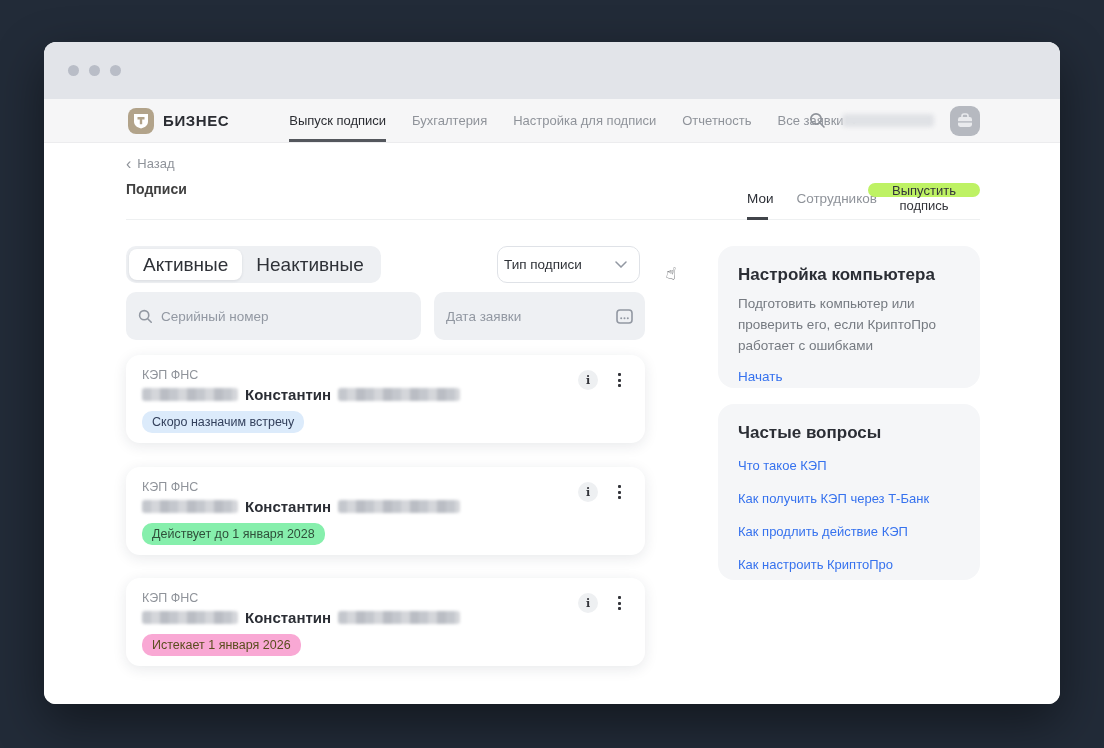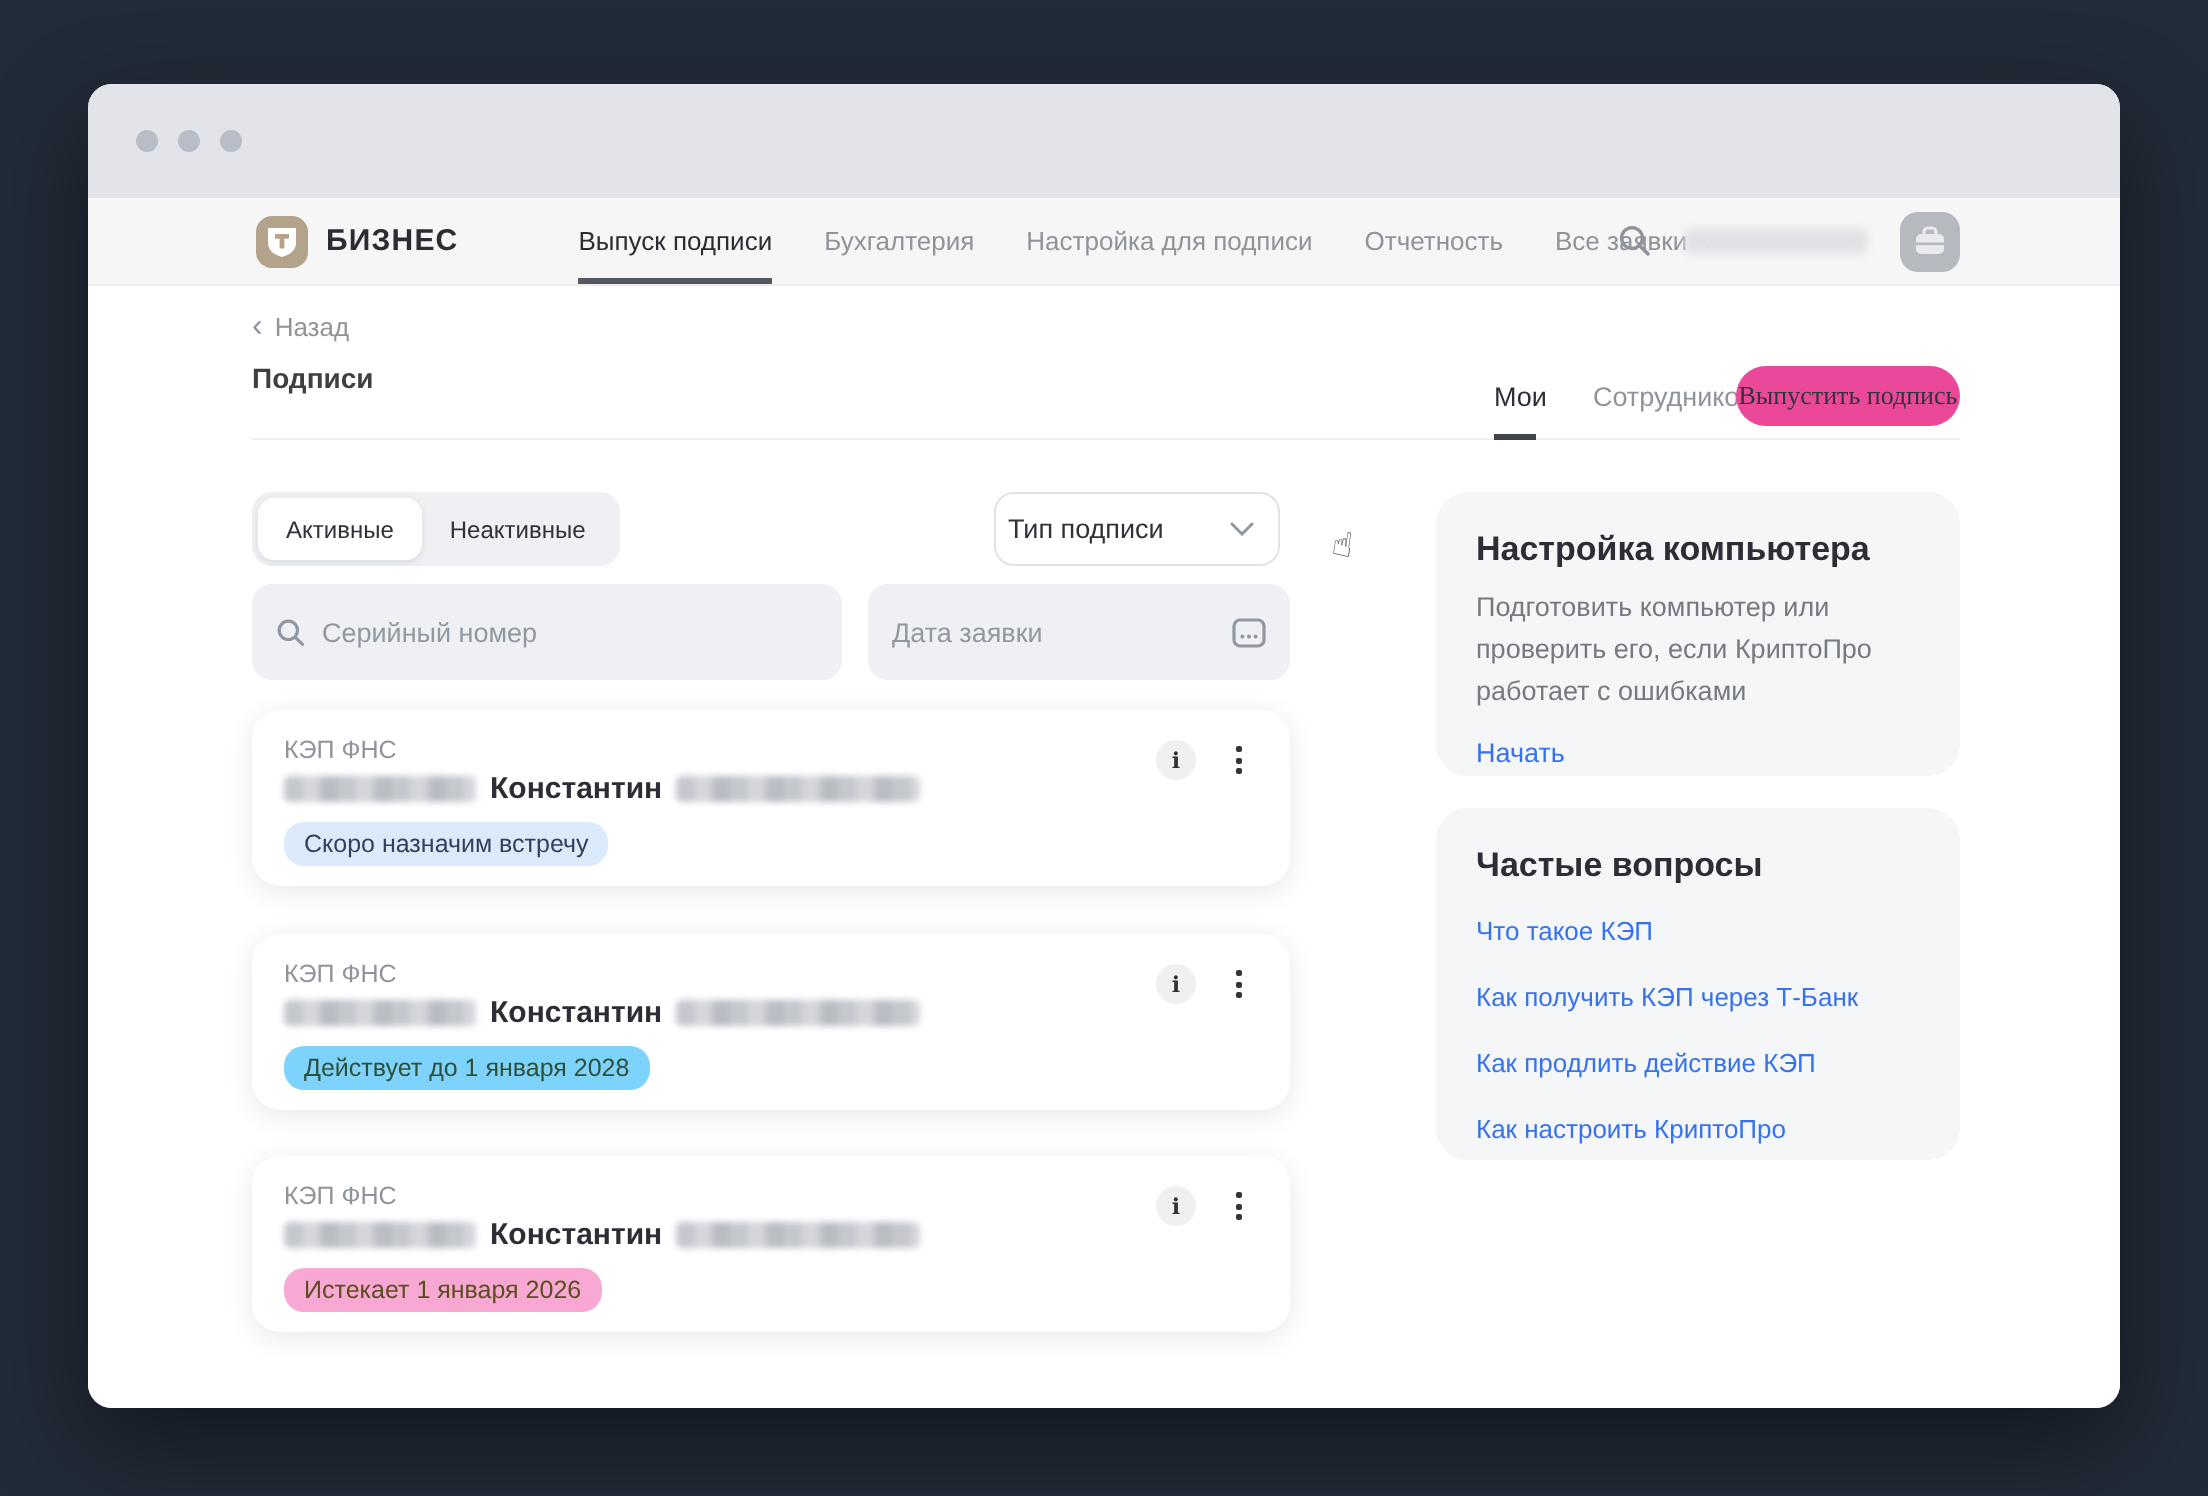--- a/index.html
+++ b/index.html
@@ -39,32 +39,32 @@
   .back { position:absolute; left:82px; top:13px; font-size:13px; color:#8f939a;
           display:flex; align-items:center; gap:6px; text-decoration:none; cursor:pointer; }
   .back-chev { font-size:16px; line-height:12px; color:#8f939a; }
 
   .title { position:absolute; left:82px; top:38px; font-size:14px; font-weight:700; color:#404040; }
 
   .tabs { position:absolute; left:703px; top:48px; display:flex; gap:23px; }
   .tab { font-size:13.5px; color:#8f939a; cursor:pointer; }
   .tab.active { color:#2b2e35; font-weight:500; }
 
-  .primary-btn { position:absolute; left:824px; top:40px; width:112px; height:30px;
-                 background:#ec4899; border:none; border-radius:16px; font-size:13px;
-                 color:#33343a; font-family:Liberation Serif, serif; cursor:pointer; }
+  .primary-btn { position:absolute; left:824px; top:40px; width:112px; height:14px;
+                 background:#bef264; border:none; border-radius:16px; font-size:13px;
+                 color:#33343a; font-family:Liberation Sans, sans-serif; cursor:pointer; }
 
   .divider { position:absolute; left:82px; top:76px; width:854px; height:1px; background:#eef0f1; }
   .tab-underline { position:absolute; left:703px; top:74px; width:21px; height:3px; background:#41444a; }
 
   
   .seg { position:absolute; left:82px; top:103px; height:37px; background:#eef0f3;
          border-radius:10px; display:flex; align-items:center; padding:3px; }
   .seg-item { height:31px; padding:0 14px; display:flex; align-items:center;
-              font-size:12px; color:#2f3238; border-radius:8px; cursor:pointer; }
+              font-size:19px; color:#2f3238; border-radius:8px; cursor:pointer; }
   .seg-item.selected { background:#fff; box-shadow:0 1px 3px rgba(20,30,50,.10); }
 
   .select { position:absolute; left:453px; top:103px; width:143px; height:37px; background:#fff;
             border:1px solid #dfe2e7; border-radius:10px; display:flex; align-items:center;
             justify-content:space-between; padding:0 12px 0 6px; font-size:13.5px;
             color:#2f3238; cursor:pointer; }
 
   .field { position:absolute; top:149px; height:48px; background:#eef0f3; border-radius:10px;
            display:flex; align-items:center; padding:0 12px; gap:8px; }
   .field input { border:none; background:transparent; outline:none; font-family:inherit;
@@ -82,21 +82,21 @@
   .card-1 { top:212px; } .card-2 { top:324px; } .card-3 { top:435px; }
   .cert-type { font-size:12.5px; color:#8f939a; }
   .cert-name-row { display:flex; align-items:center; gap:7px; margin-top:4px; }
   .blur-block { height:13px; border-radius:3px; filter:blur(1.6px);
                 background:repeating-linear-gradient(90deg,#c4c7cd 0 9px,#d4d6da 9px 18px,#babdc4 18px 27px); }
   .blur-sm { width:96px; } .blur-lg { width:122px; }
   .cert-name { font-size:15px; font-weight:700; color:#2b2e35; }
   .badge { display:inline-flex; margin-top:8px; padding:4px 10px; border-radius:10px;
            font-size:12.5px; color:#3f434b; }
   .badge--blue { background:#dcebfb; color:#33405c; }
-  .badge--green { background:#7dd3fc; color:#2f4f3a; }
+  .badge--green { background:#86efac; color:#2f4f3a; }
   .badge--yellow { background:#f9a8d4; color:#5a4d1e; }
   .card-actions { position:absolute; right:22px; top:15px; display:flex; align-items:center; gap:18px; }
   .info-btn { width:20px; height:20px; border-radius:50%; background:#eef0f2; display:flex;
               align-items:center; justify-content:center; font-family:"DejaVu Serif",serif;
               font-size:11px; font-weight:700; color:#33343a; cursor:pointer; }
   .kebab { display:flex; flex-direction:column; gap:2.5px; cursor:pointer; padding:2px; }
   .kebab span { width:3px; height:3px; background:#33343a; border-radius:1px; }
 
   
   .side-card { position:absolute; left:674px; width:262px; background:#f5f6f8;

